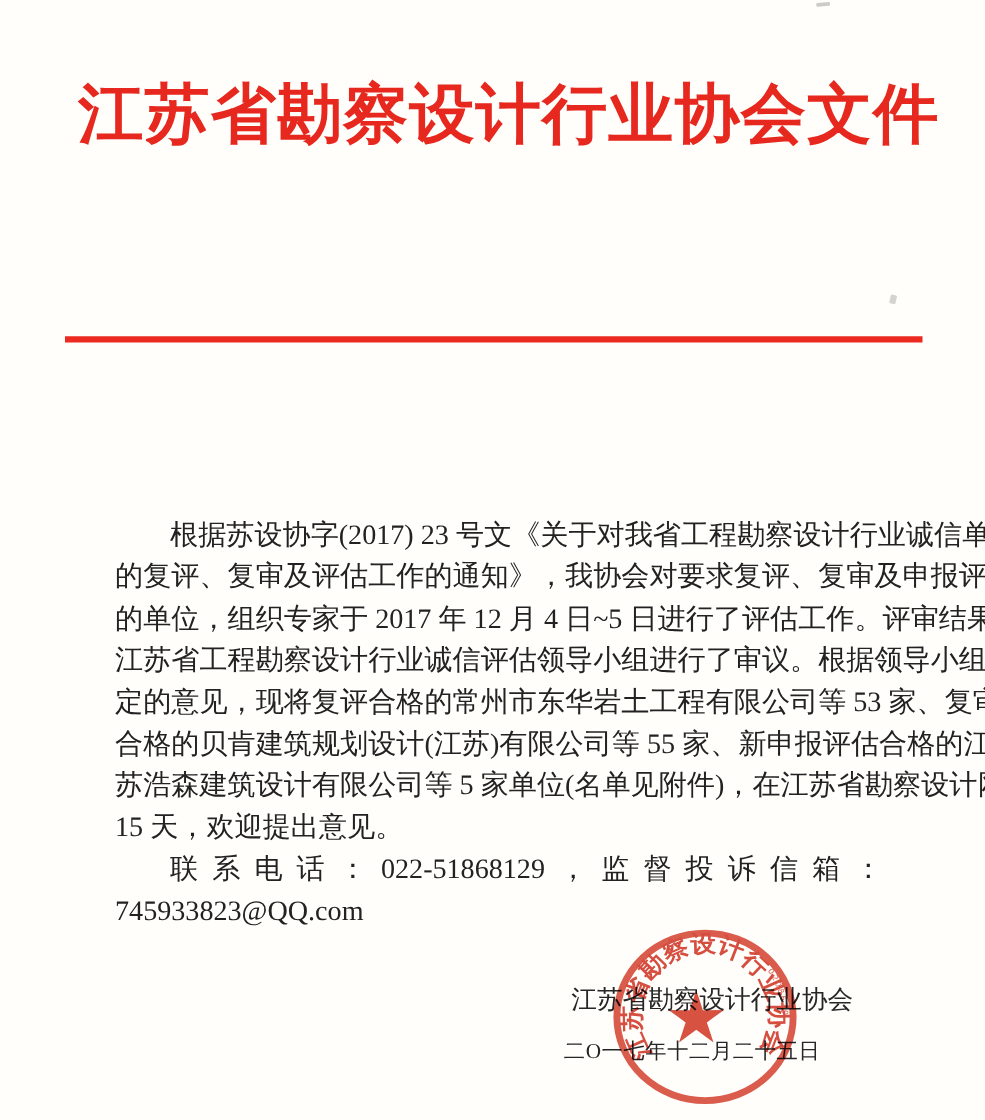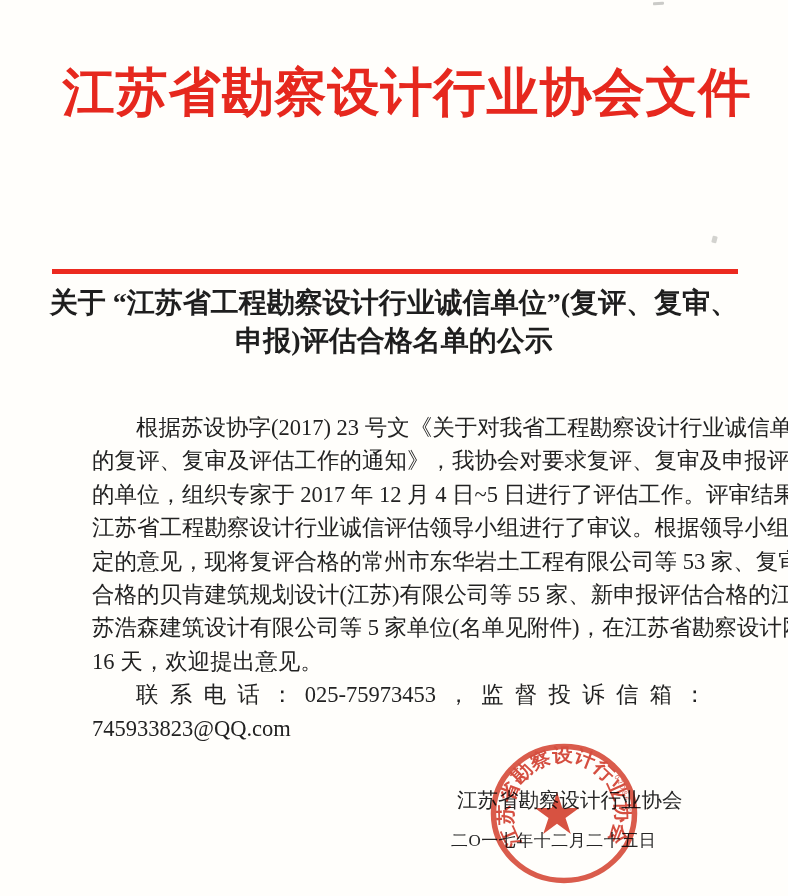--- a/index.html
+++ b/index.html
@@ -82,35 +82,31 @@
 
 <div class="page">
 
   <div class="speck speck-a"></div>
   <div class="speck speck-b"></div>
 
   <div class="header-title">江苏省勘察设计行业协会文件</div>
 
   <div class="red-rule"></div>
 
-  <div class="doc-title">
-    <div>关于 “江苏省工程勘察设计行业诚信单位”(复评、复审、</div>
-    <div>申报)评估合格名单的公示</div>
-  </div>
 
   <div class="body-text">
     <div class="bline indent">根据苏设协字(2017) 23 号文《关于对我省工程勘察设计行业诚信单位</div>
     <div class="bline">的复评、复审及评估工作的通知》，我协会对要求复评、复审及申报评估</div>
     <div class="bline">的单位，组织专家于 2017 年 12 月 4 日~5 日进行了评估工作。评审结果经</div>
     <div class="bline">江苏省工程勘察设计行业诚信评估领导小组进行了审议。根据领导小组审</div>
     <div class="bline">定的意见，现将复评合格的常州市东华岩土工程有限公司等 53 家、复审</div>
     <div class="bline">合格的贝肯建筑规划设计(江苏)有限公司等 55 家、新申报评估合格的江</div>
     <div class="bline">苏浩森建筑设计有限公司等 5 家单位(名单见附件)，在江苏省勘察设计网</div>
-    <div class="bline noj">16 天，欢迎提出意见。</div>
-    <div class="bline noj indent">联系电话：025-75973453，监督投诉信箱：745933823@QQ.com</div>
+    <div class="bline noj">15 天，欢迎提出意见。</div>
+    <div class="bline noj indent">联系电话：022-51868129，监督投诉信箱：745933823@QQ.com</div>
   </div>
 
   <div class="sig-org">江苏省勘察设计行业协会</div>
   <div class="sig-date">二O一七年十二月二十五日</div>
 
   <svg class="stamp" viewBox="0 0 156 150" xmlns="http://www.w3.org/2000/svg">
     <defs>
       <path id="arcPath" d="M 35.4 104.3 A 52 52 0 1 1 120.6 104.3" fill="none"></path>
       <path id="serialPath" d="M 125.5 34.6 A 62 62 0 0 1 131.7 105.5" fill="none"></path>
     </defs>

